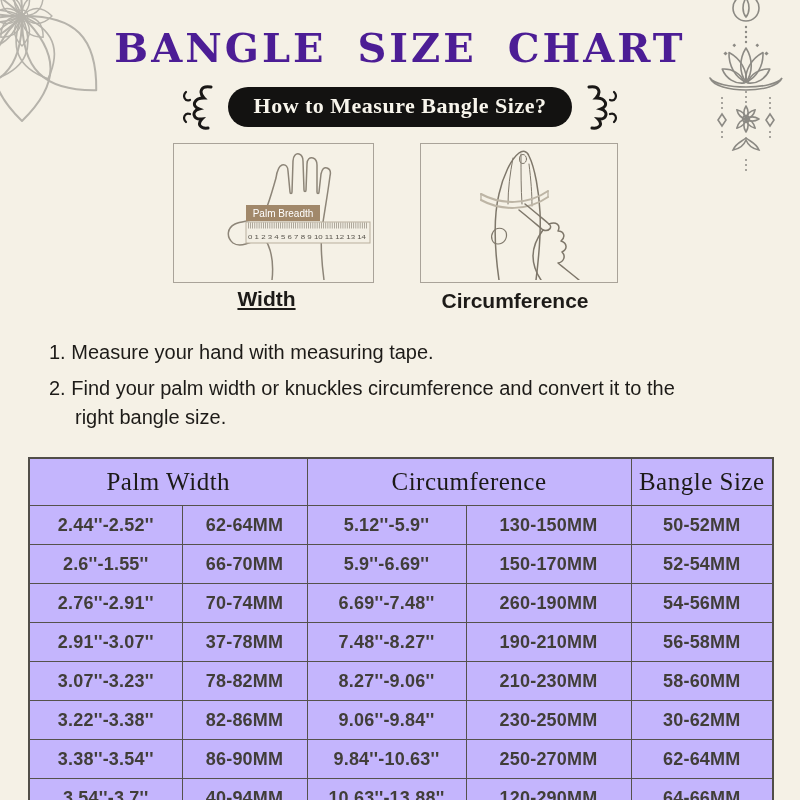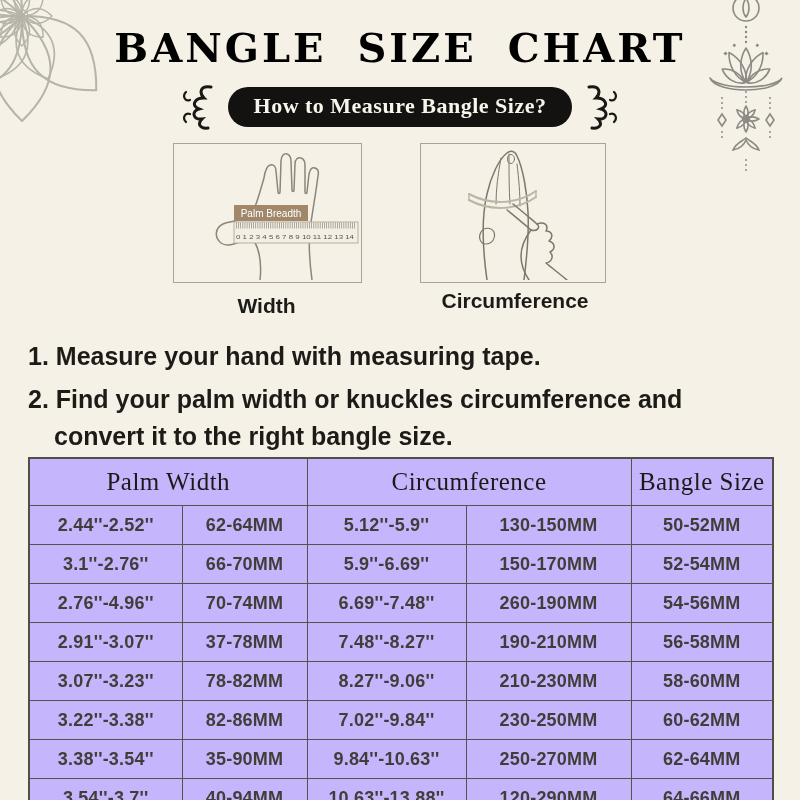--- a/index.html
+++ b/index.html
@@ -6,45 +6,45 @@
   body{font-family:"Liberation Sans",sans-serif;background:#e9e5da;}
   .page{position:relative;width:800px;height:800px;background:#f5f1e6;overflow:hidden;margin:0 auto;}
 
   
   .corner-left{position:absolute;left:0;top:0;}
   .corner-right{position:absolute;right:4px;top:0;}
 
   
   .title{position:absolute;top:24px;left:0;width:100%;text-align:center;
     font-family:"DejaVu Serif","Liberation Serif",serif;font-weight:700;
-    font-size:40px;letter-spacing:3px;word-spacing:14px;color:#000000;}
+    font-size:40px;letter-spacing:3px;word-spacing:14px;color:#4c1d95;}
 
   
   .pill-row{position:absolute;top:84px;left:0;width:100%;display:flex;
     justify-content:center;align-items:center;gap:12px;}
   .pill{background:#131211;color:#f8f5ec;border-radius:22px;padding:6px 26px 8px;
     font-family:"Liberation Serif",serif;font-weight:700;font-size:22px;letter-spacing:.5px;}
   .swirl{flex:0 0 auto;}
   .swirl.flip{transform:scaleX(-1);}
 
   
-  .illus-box{position:absolute;border:1px solid #a9a399;background:#f5f1e6;}
+  .illus-box{position:absolute;border:1px solid #a9a399;background:#f5f1e6;padding-left:12px;}
   .box-width{left:173px;top:143px;width:187px;height:138px;}
   .box-circ{left:420px;top:143px;width:184px;height:138px;}
 
   .illus-label{position:absolute;text-align:center;font-weight:700;font-size:21px;color:#1d1b18;}
-  .label-width{left:173px;top:294px;width:187px;}
+  .label-width{left:173px;top:287px;width:187px;text-decoration:underline;}
   .label-circ{left:385px;top:289px;width:260px;}
   .illus-note{position:absolute;left:345px;top:314px;width:340px;text-align:center;
     font-weight:700;font-size:12.5px;color:#1d1b18;}
 
   
   .instructions{position:absolute;left:28px;top:338px;width:690px;color:#1d1b18;}
-  .instr{font-size:25px;font-weight:700;line-height:1.45;margin-bottom:7px;
-    padding-left:26px;text-indent:-26px;}
+  .instr{font-size:20px;font-weight:400;line-height:1.45;margin-bottom:7px;
+    padding-left:26px;text-indent:-26px;margin-left:21px;}
 
   
   .size-table-wrap{position:absolute;left:28px;top:437px;}
   table.size{border-collapse:collapse;table-layout:fixed;width:744px;
     border:2px solid #514e48;background:#c4b5fd;margin-top:20px;}
   table.size th, table.size td{border:1px solid #55524c;text-align:center;vertical-align:middle;}
   table.size th{height:44px;font-family:"Liberation Serif",serif;font-weight:400;
     font-size:25px;color:#1c1a17;letter-spacing:.5px;}
   table.size td{height:36px;font-size:18px;font-weight:700;color:#413e39;letter-spacing:.2px;}
 </style>
@@ -242,28 +242,28 @@
       </thead>
       <tbody>
           <tr>
             <td>2.44''-2.52''</td>
             <td>62-64MM</td>
             <td>5.12''-5.9''</td>
             <td>130-150MM</td>
             <td>50-52MM</td>
           </tr>
           <tr>
-            <td>3.1''-2.76''</td>
+            <td>2.6''-1.55''</td>
             <td>66-70MM</td>
             <td>5.9''-6.69''</td>
             <td>150-170MM</td>
             <td>52-54MM</td>
           </tr>
           <tr>
-            <td>2.76''-4.96''</td>
+            <td>2.76''-2.91''</td>
             <td>70-74MM</td>
             <td>6.69''-7.48''</td>
             <td>260-190MM</td>
             <td>54-56MM</td>
           </tr>
           <tr>
             <td>2.91''-3.07''</td>
             <td>37-78MM</td>
             <td>7.48''-8.27''</td>
             <td>190-210MM</td>
@@ -272,27 +272,27 @@
           <tr>
             <td>3.07''-3.23''</td>
             <td>78-82MM</td>
             <td>8.27''-9.06''</td>
             <td>210-230MM</td>
             <td>58-60MM</td>
           </tr>
           <tr>
             <td>3.22''-3.38''</td>
             <td>82-86MM</td>
-            <td>7.02''-9.84''</td>
+            <td>9.06''-9.84''</td>
             <td>230-250MM</td>
-            <td>60-62MM</td>
+            <td>30-62MM</td>
           </tr>
           <tr>
             <td>3.38''-3.54''</td>
-            <td>35-90MM</td>
+            <td>86-90MM</td>
             <td>9.84''-10.63''</td>
             <td>250-270MM</td>
             <td>62-64MM</td>
           </tr>
           <tr>
             <td>3.54''-3.7''</td>
             <td>40-94MM</td>
             <td>10.63''-13.88''</td>
             <td>120-290MM</td>
             <td>64-66MM</td>

